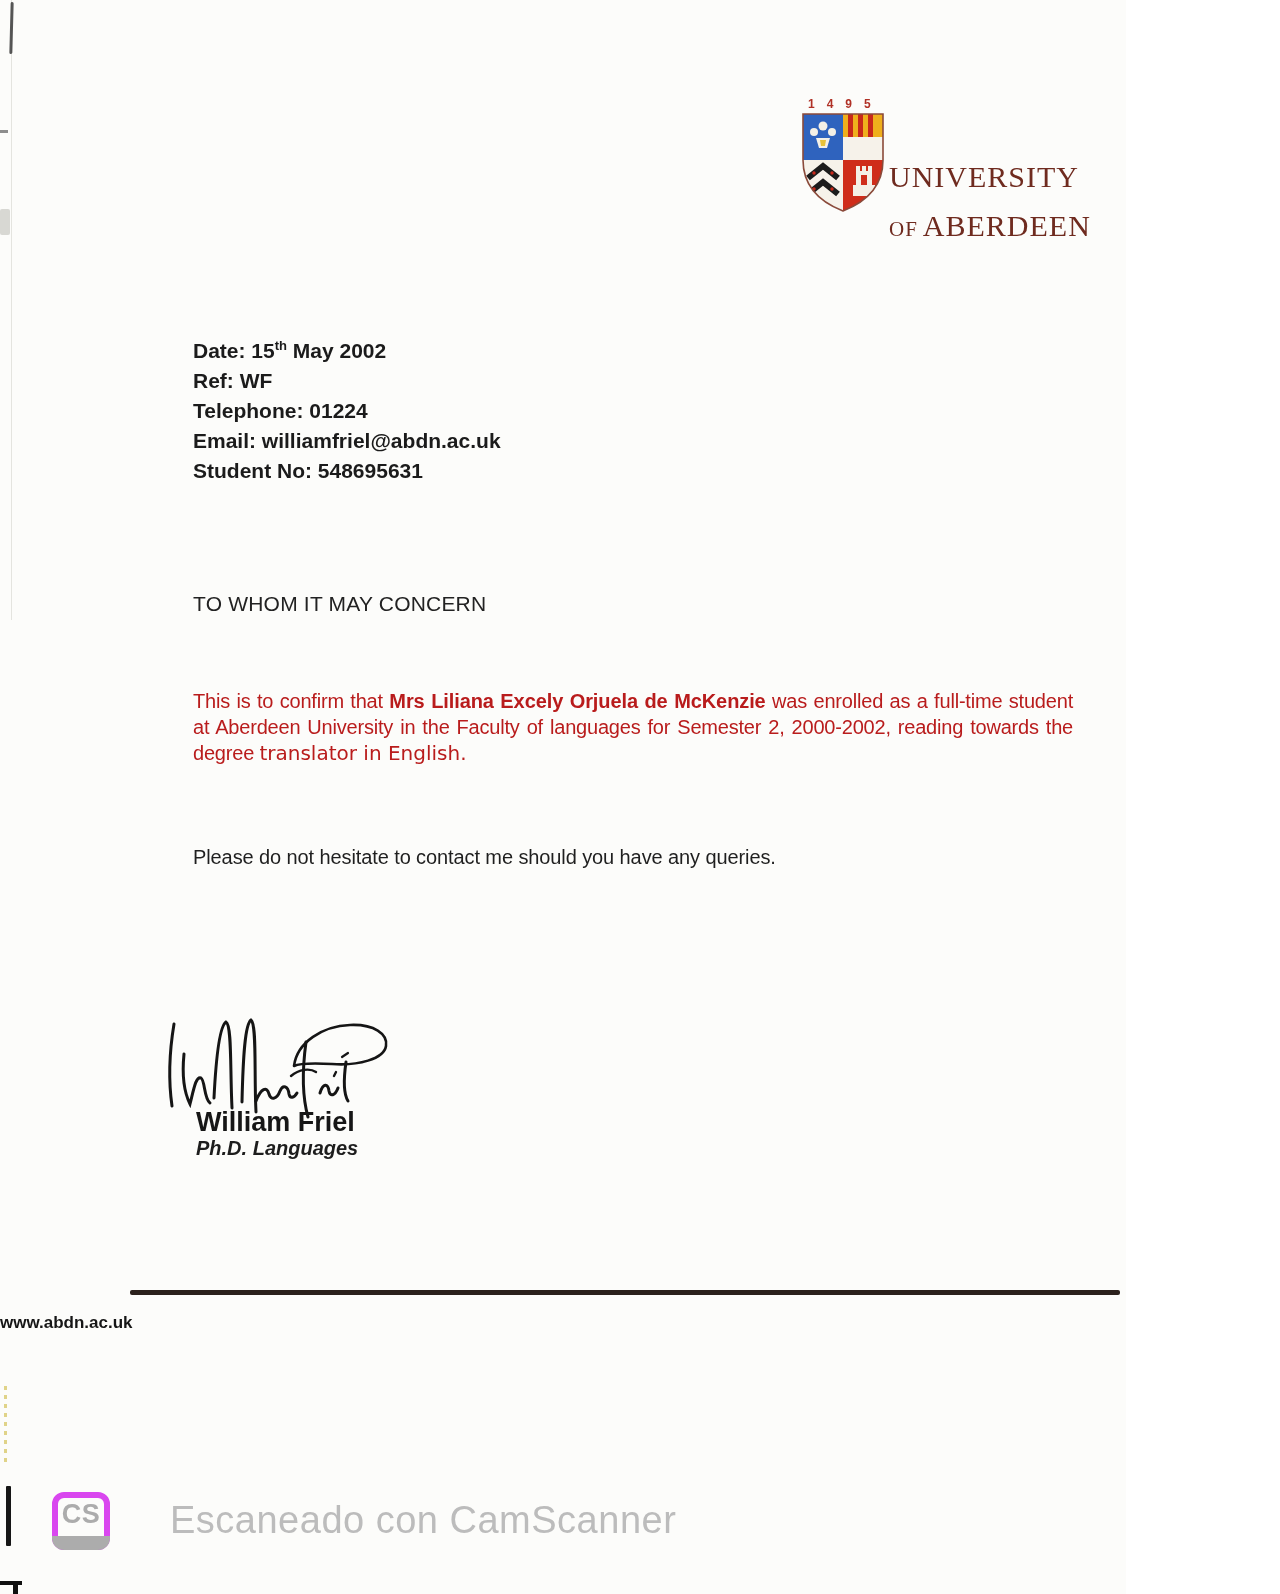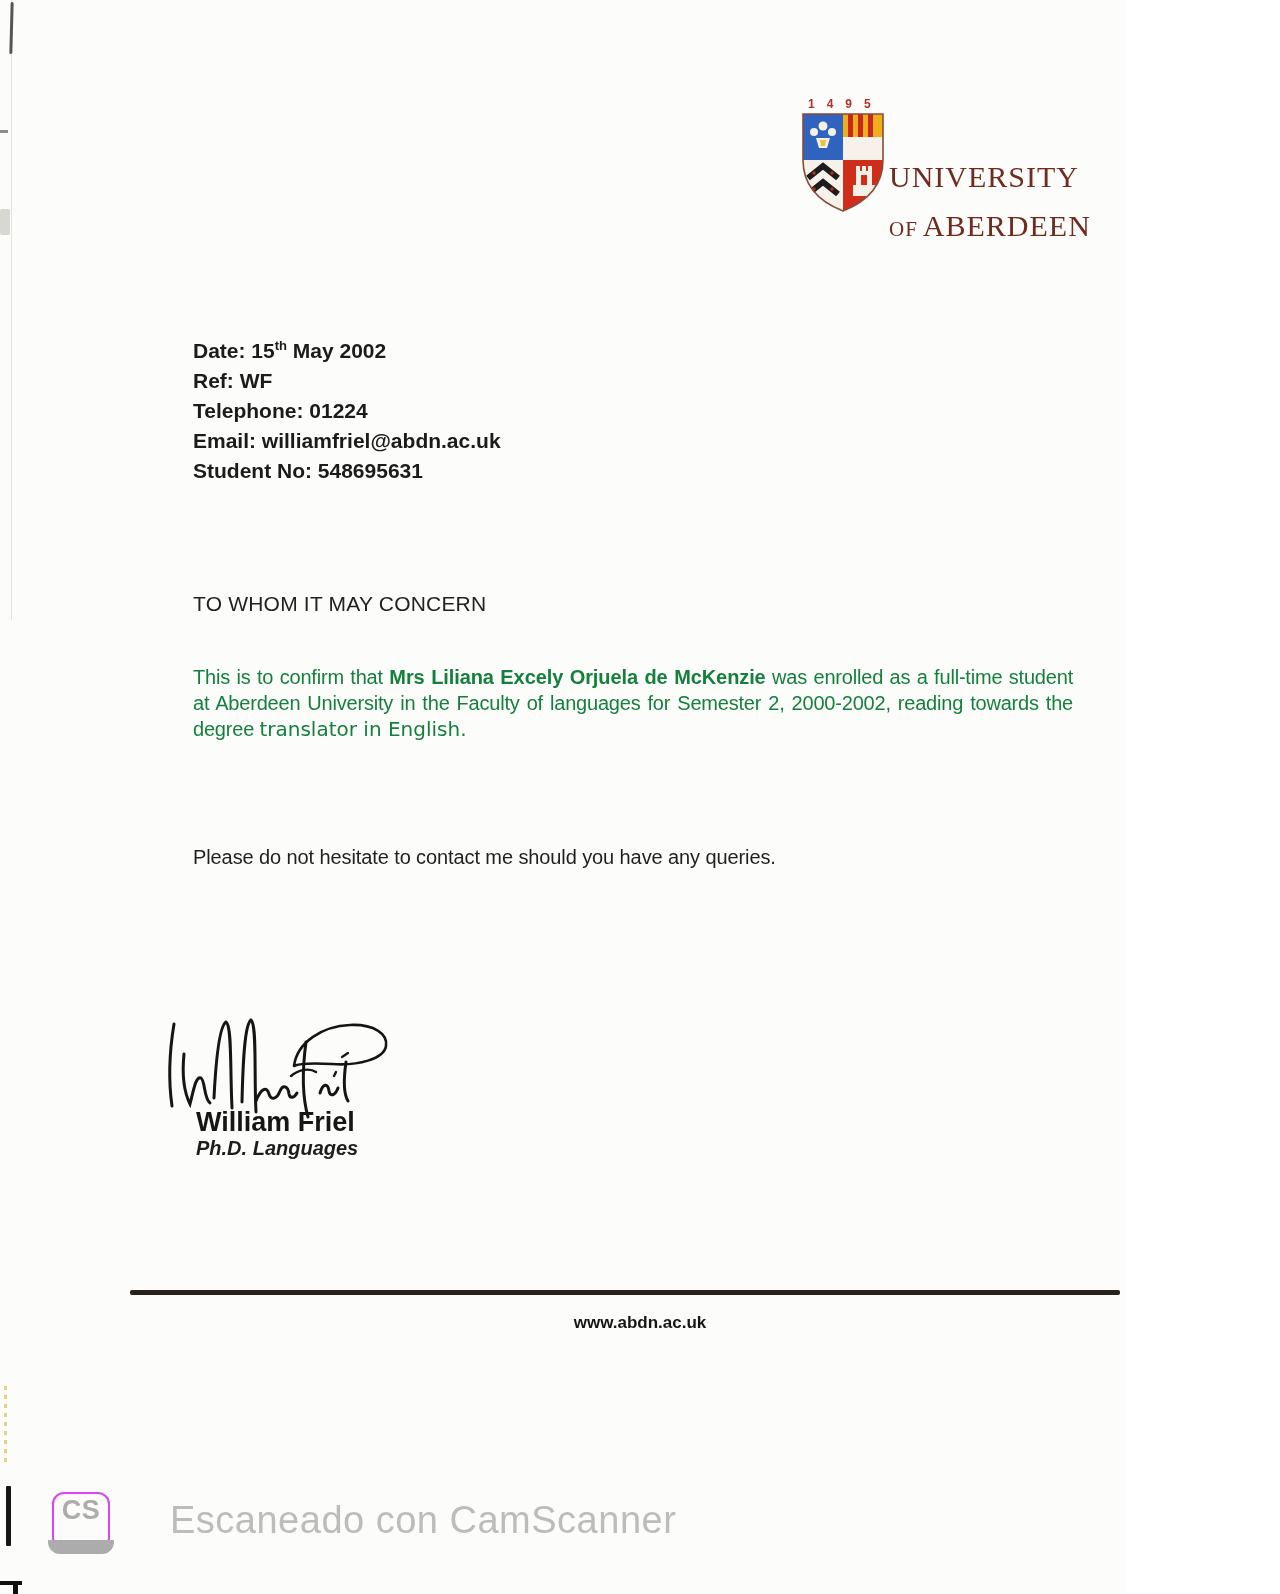--- a/index.html
+++ b/index.html
@@ -29,23 +29,23 @@
     font-size:21px;font-weight:bold;line-height:30px;color:#1b1b1b;
   }
   .info-block sup{font-size:13px;vertical-align:super;line-height:0;}
 
   
   .salutation{
     position:absolute;left:193px;top:592px;
     font-size:21px;letter-spacing:.2px;color:#222;
   }
   .body-par{
-    position:absolute;left:193px;top:664px;width:880px;
+    position:absolute;left:193px;top:688px;width:880px;
     font-size:20px;line-height:26px;text-align:justify;
-    letter-spacing:-0.2px;color:#15803d;
+    letter-spacing:-0.2px;color:#b91c1c;
   }
   .body-par b{letter-spacing:-0.1px;}
   .edited{font-family:"DejaVu Sans",sans-serif;font-size:20px;letter-spacing:0;}
   .closing{
     position:absolute;left:193px;top:846px;
     font-size:20px;color:#1f1f1f;letter-spacing:-0.1px;
   }
 
   
   .signature{position:absolute;left:158px;top:996px;width:240px;height:128px;}
@@ -58,27 +58,27 @@
     font-size:20px;font-weight:bold;font-style:italic;color:#1d1d1d;text-align:right;
   }
 
   
   .rule{
     position:absolute;left:130px;top:1290px;width:990px;height:5px;
     background:#2b211c;border-radius:2px;
   }
   .site{
     position:absolute;left:0;top:1313px;width:1280px;
-    text-align:center;font-size:17px;font-weight:bold;color:#161616;
+    font-size:17px;font-weight:bold;color:#161616;
   }
 
   
   .cs-icon{
     position:absolute;left:52px;top:1492px;width:58px;height:58px;
-    border:2px solid #d946ef;border-radius:12px;box-sizing:border-box;
+    border:6px solid #d946ef;border-radius:12px;box-sizing:border-box;
   }
   .cs-letters{
     position:absolute;top:1px;left:0;right:0;text-align:center;
     font-size:27px;font-weight:bold;color:#acacac;letter-spacing:0.5px;
   }
   .cs-bar{
     position:absolute;left:-6px;right:-6px;bottom:-6px;height:14px;
     background:#acacac;border-radius:0 0 12px 12px;
   }
   .cs-text{

